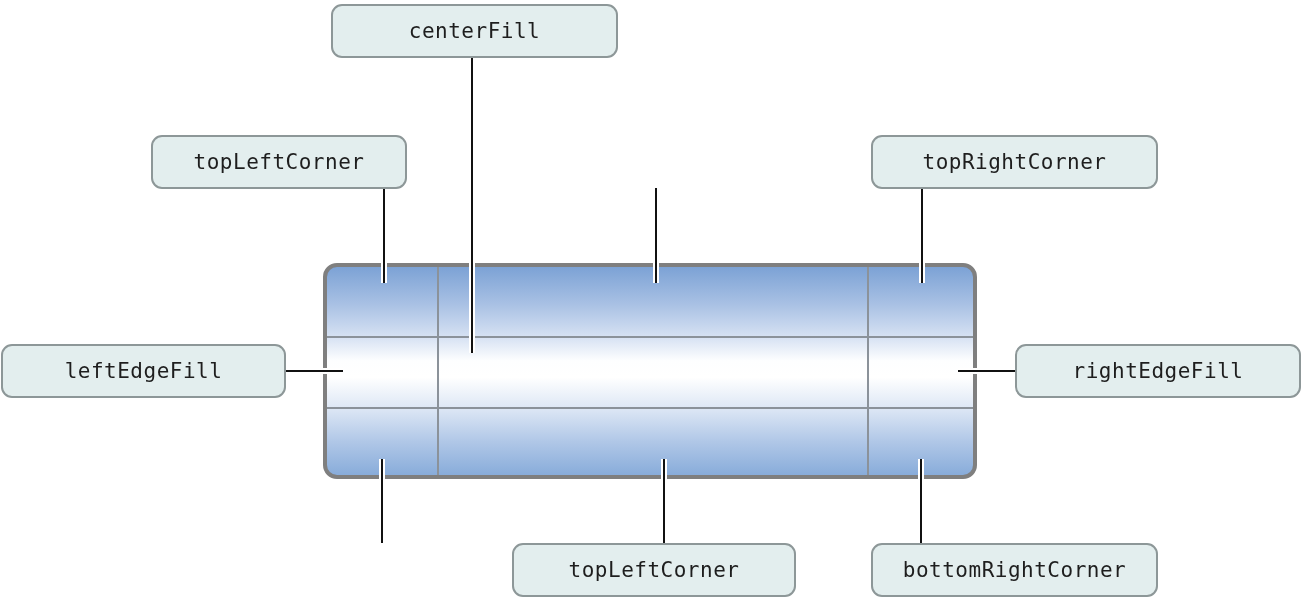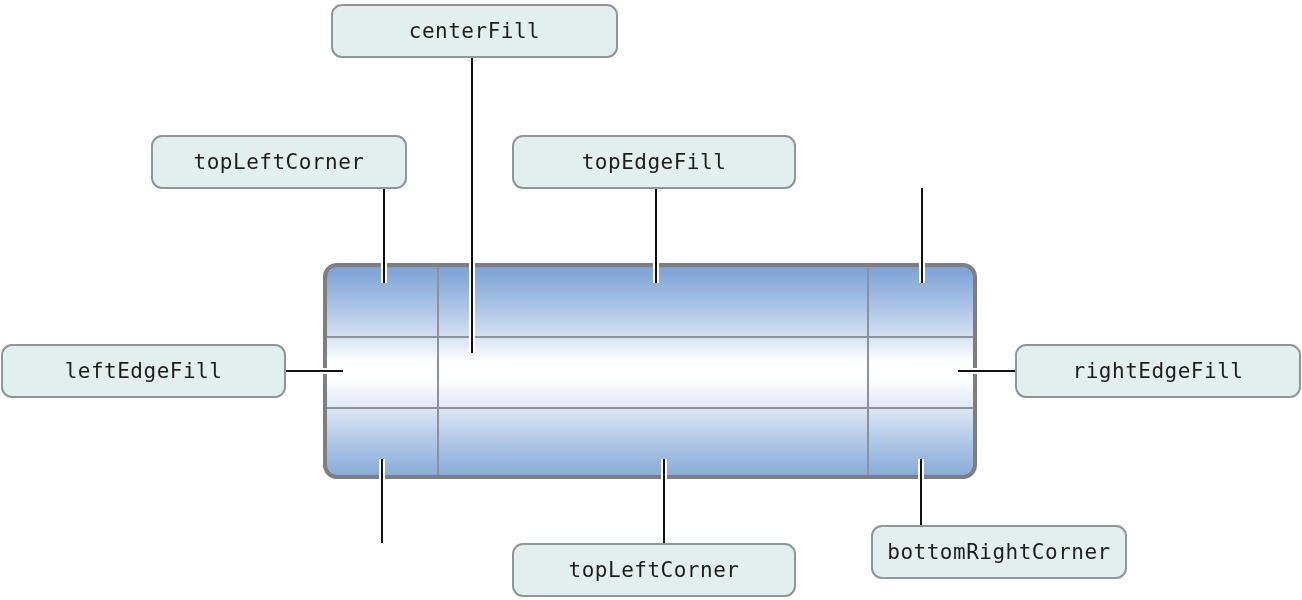--- a/index.html
+++ b/index.html
@@ -109,31 +109,31 @@
   <div class="conn v" style="left:661px; top:459px; height:84px"></div>
   <div class="conn v" style="left:918px; top:459px; height:84px"></div>
 
   <div class="label-box" style="left:331px; top:4px;  width:287px">
     <span>centerFill</span>
   </div>
 
   <div class="label-box" style="left:151px; top:135px; width:256px">
     <span>topLeftCorner</span>
   </div>
-  <div class="label-box" style="left:512px; top:135px; width:284px">
-    <span>topEdgeFill</span>
+  <div class="label-box" style="left:871px; top:135px; width:287px">
+    <span>topRightCorner</span>
   </div>
 
   <div class="label-box" style="left:1px; top:344px; width:285px">
     <span>leftEdgeFill</span>
   </div>
   <div class="label-box" style="left:1015px; top:344px; width:286px">
     <span>rightEdgeFill</span>
   </div>
 
   <div class="label-box" style="left:512px; top:543px; width:284px">
     <span>topLeftCorner</span>
   </div>
-  <div class="label-box" style="left:871px; top:525px; width:256px">
+  <div class="label-box" style="left:871px; top:543px; width:287px">
     <span>bottomRightCorner</span>
   </div>
 
 </div>
 
 </body></html>

